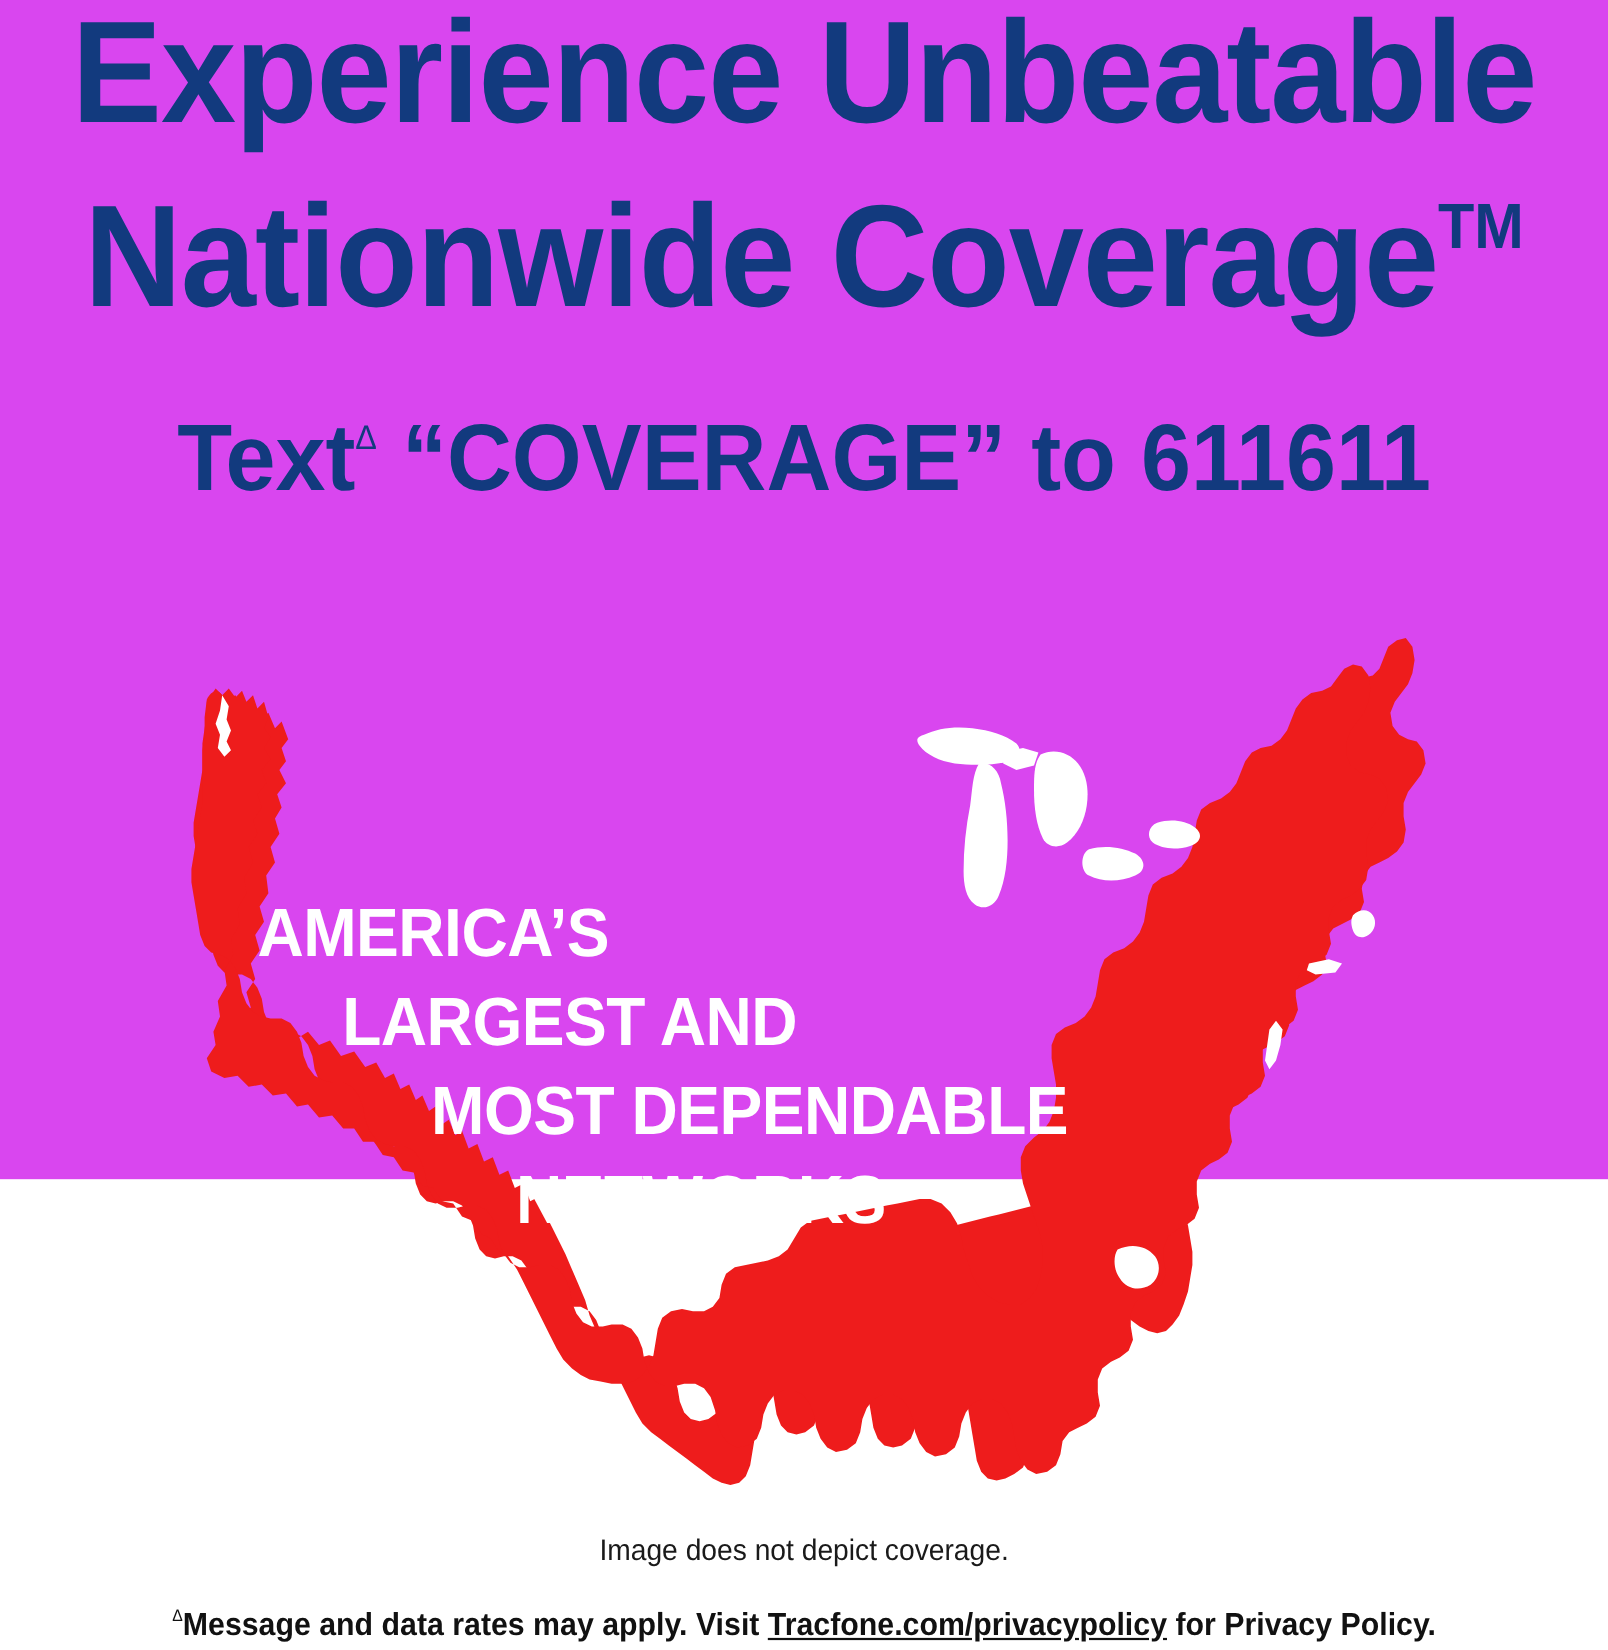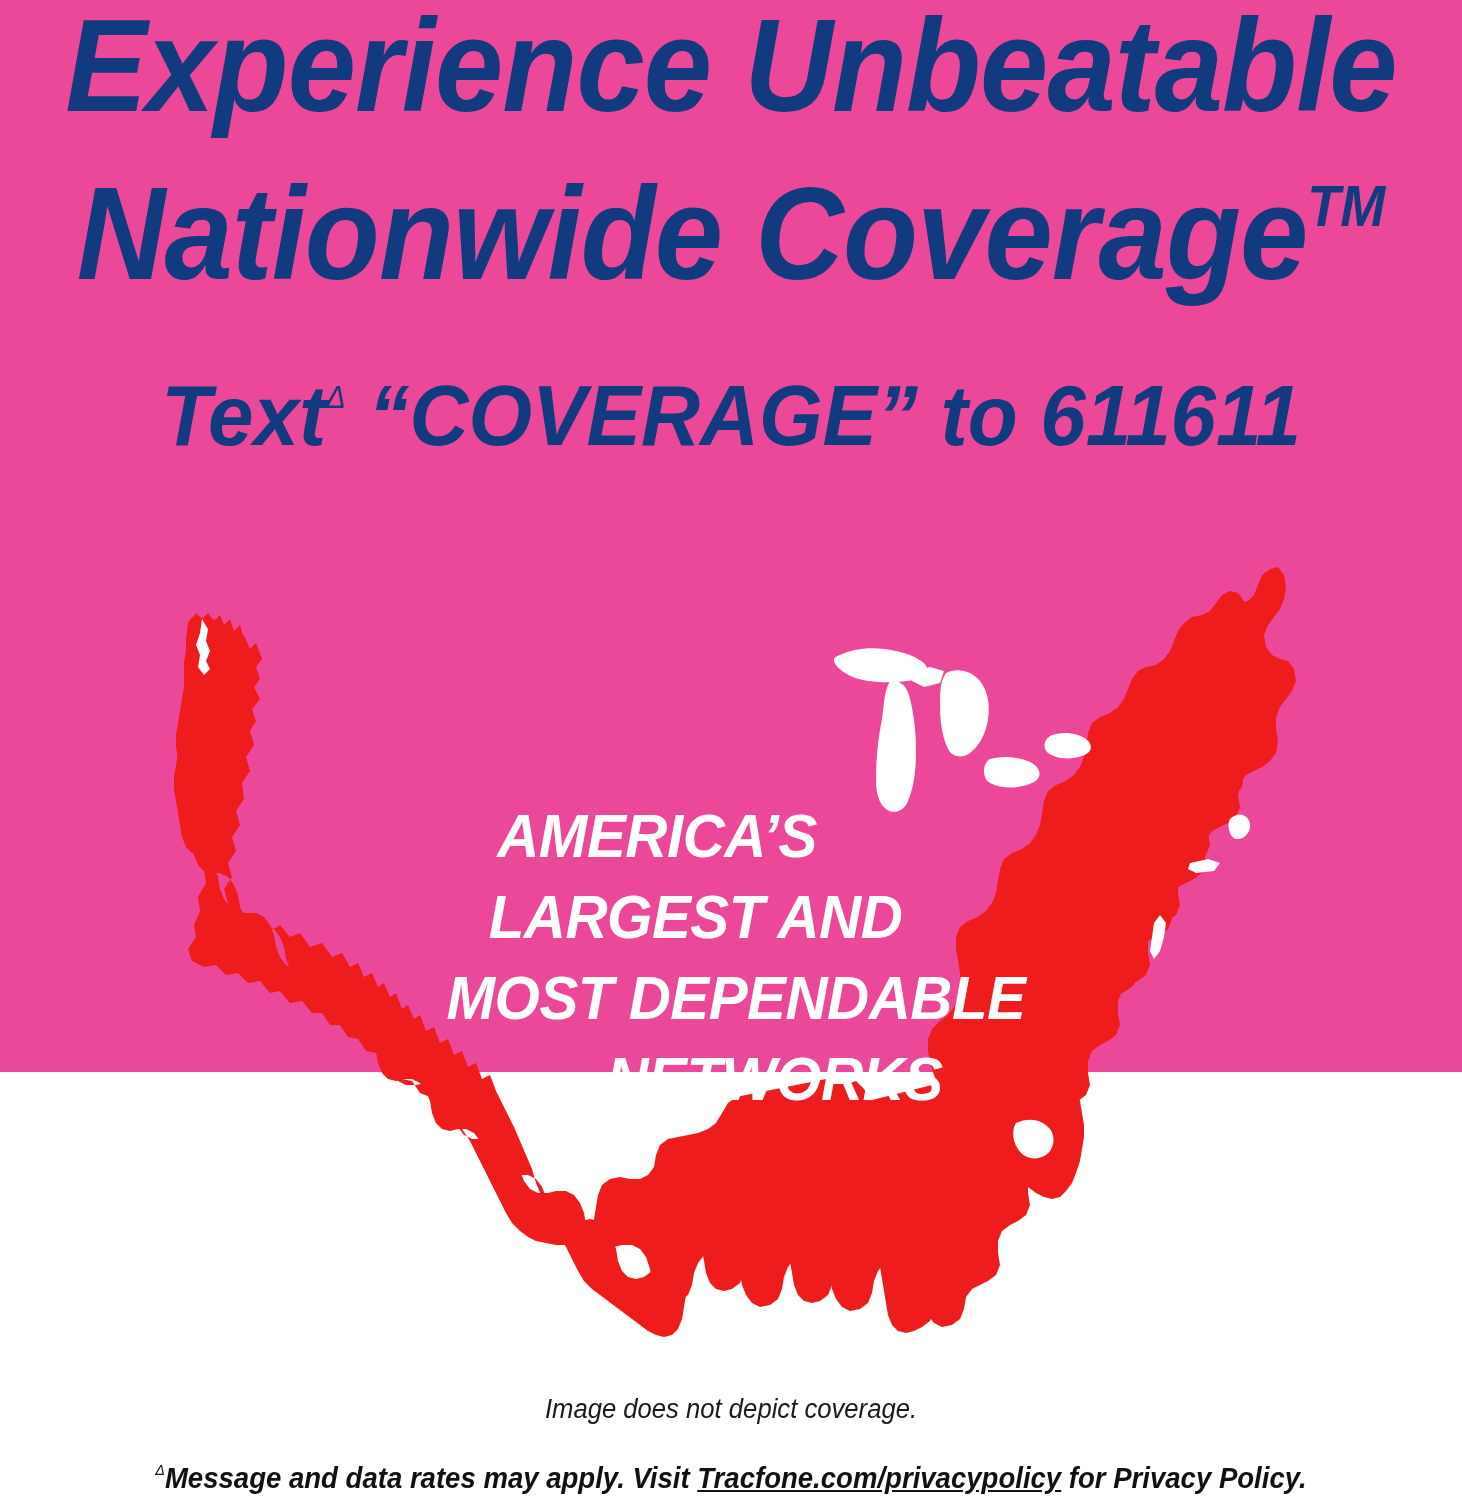--- a/index.html
+++ b/index.html
@@ -14,22 +14,21 @@
     overflow: hidden;
     font-family: "Liberation Sans", sans-serif;
     -webkit-font-smoothing: antialiased;
   }
 
   .stage {
     position: absolute;
     inset: 0;
     width: 1462px;
     height: 1072px;
-    background: #ec4899;
-    font-style: italic;
+    background: #d946ef;
   }
 
   
   .headline {
     position: absolute;
     left: 0;
     top: -4px;
     width: 1462px;
     text-align: center;
     color: #123A7E;
@@ -70,24 +69,23 @@
   .subhead .delta {
     font-size: 0.36em;
     vertical-align: 1.20em;
     font-weight: normal;
   }
 
   
   .map-wrap {
     position: absolute;
     left: 84px;
-    top: 563px;
+    top: 576px;
     width: 1250px;
     height: 790px;
-    text-align: center;
   }
   .map-wrap svg {
     display: block;
     width: 1250px;
     height: 790px;
   }
 
   
   .map-text {
     position: absolute;

